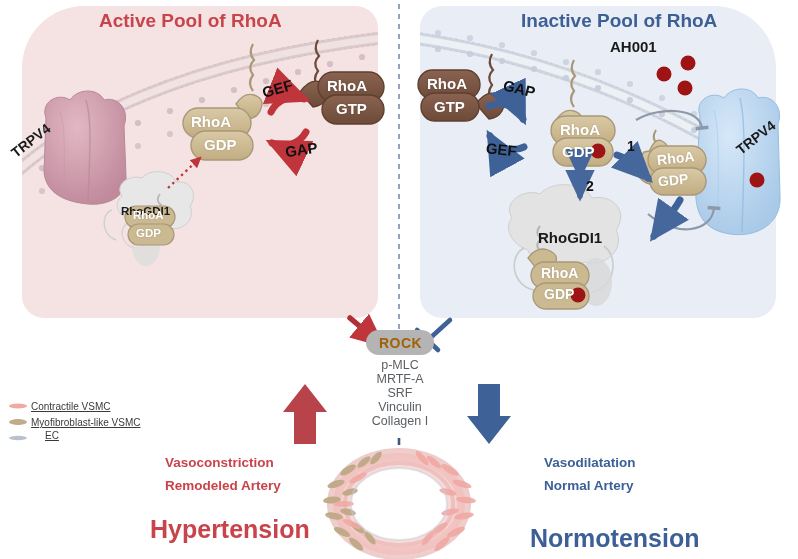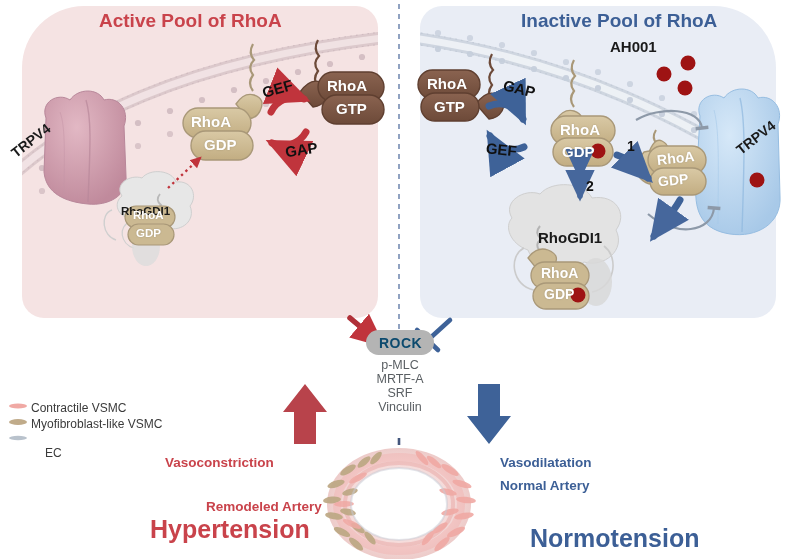--- a/index.html
+++ b/index.html
@@ -8,27 +8,27 @@
   #stage{position:relative;width:798px;height:559px;background:#fff;}
   .abs{position:absolute;}
   svg{display:block;}
   #art{position:absolute;left:0;top:0;width:798px;height:559px;}
   .lbl{position:absolute;white-space:nowrap;}
   .ttl-pink{color:#c9434b;font-size:19px;font-weight:bold;}
   .ttl-blue{color:#3c5f96;font-size:19px;font-weight:bold;}
   .bold-blk{color:#1a1a1a;font-weight:bold;}
   .prot{color:#ffffff;font-weight:bold;text-shadow:0 0 2px rgba(0,0,0,.18);}
   .gefgap{color:#101010;font-weight:bold;font-size:15px;}
-  .rock-txt{color:#0c4a6e;font-weight:bold;font-size:14px;letter-spacing:.5px;}
+  .rock-txt{color:#a16207;font-weight:bold;font-size:14px;letter-spacing:.5px;}
   .eff{color:#5a5f63;font-size:12.5px;text-align:center;}
-  .legend-txt{color:#3a3a3a;font-size:12px;}
+  .legend-txt{color:#3a3a3a;font-size:10px;text-decoration:underline;}
   .big-pink{color:#c9434b;font-size:25px;font-weight:bold;}
   .big-blue{color:#3c5f96;font-size:25px;font-weight:bold;}
   .med-pink{color:#c9434b;font-size:13.5px;font-weight:bold;}
-  .med-blue{color:#3c5f96;font-size:13.5px;font-weight:bold;}
+  .med-blue{color:#3c5f96;font-size:13.5px;font-weight:bold;margin-left:44px;}
   .num{color:#111;font-weight:bold;font-size:14px;}
   .rot-l{transform:rotate(-38deg);transform-origin:0 0;}
   .rot-r{transform:rotate(-38deg);transform-origin:0 0;}
 </style>
 </head>
 <body>
 
 <div id="stage">
 
   <svg id="art" viewBox="0 0 798 559">
@@ -397,27 +397,28 @@
   <div class="lbl num" style="left:627px;top:138px;">1</div>
   <div class="lbl num" style="left:586px;top:178px;">2</div>
 
   <div class="lbl rock-txt" style="left:379px;top:335px;">ROCK</div>
 
   <div class="abs" style="left:330px;top:358px;width:140px;">
     <div class="eff">p-MLC</div>
     <div class="eff">MRTF-A</div>
     <div class="eff">SRF</div>
     <div class="eff">Vinculin</div>
+    <div class="eff">Collagen I</div>
   </div>
 
   <div class="lbl med-pink" style="left:165px;top:455px;">Vasoconstriction</div>
-  <div class="lbl med-pink" style="left:165px;top:499px;margin-left:41px;">Remodeled Artery</div>
+  <div class="lbl med-pink" style="left:165px;top:478px;">Remodeled Artery</div>
   <div class="lbl big-pink" style="left:150px;top:515px;">Hypertension</div>
 
   <div class="lbl med-blue" style="left:500px;top:455px;">Vasodilatation</div>
   <div class="lbl med-blue" style="left:500px;top:478px;">Normal Artery</div>
   <div class="lbl big-blue" style="left:530px;top:524px;">Normotension</div>
 
   <div class="lbl legend-txt" style="left:31px;top:401px;">Contractile VSMC</div>
   <div class="lbl legend-txt" style="left:31px;top:417px;">Myofibroblast-like VSMC</div>
-  <div class="lbl legend-txt" style="left:31px;top:446px;padding-left:14px;">EC</div>
+  <div class="lbl legend-txt" style="left:31px;top:430px;padding-left:14px;">EC</div>
 
 </div>
 
 </body></html>

